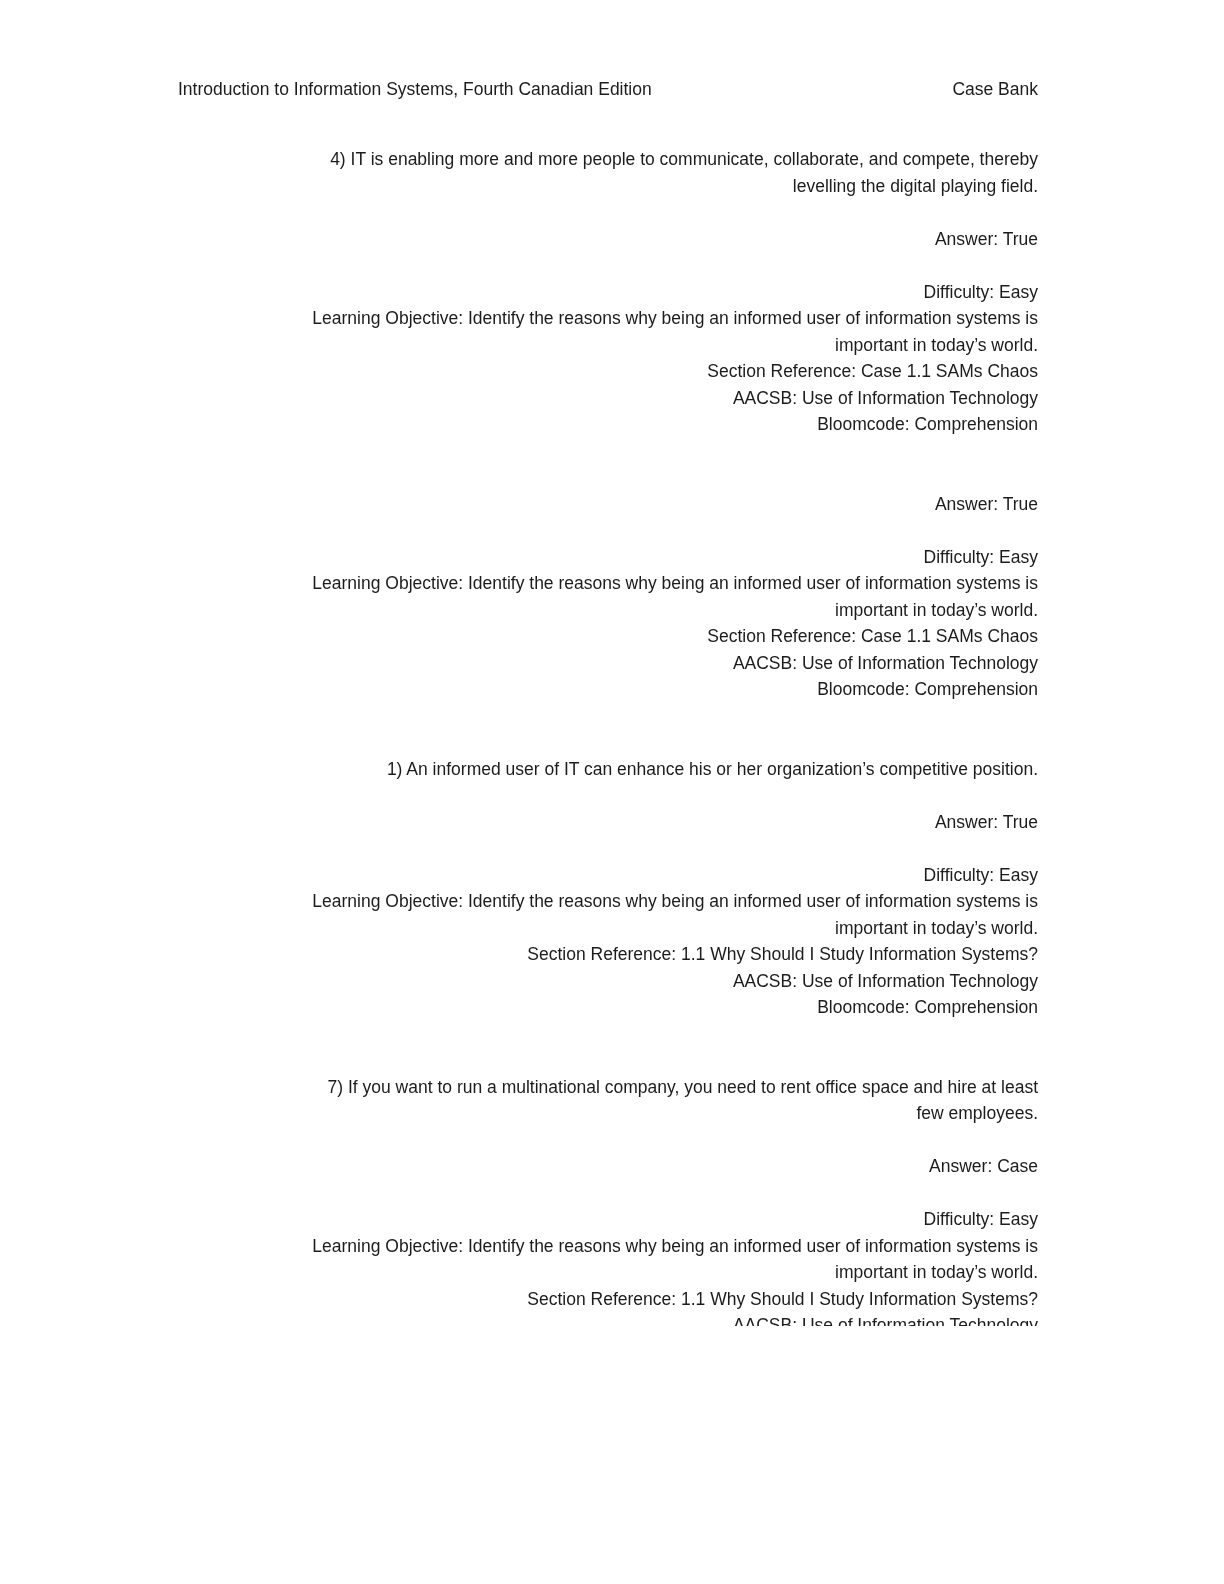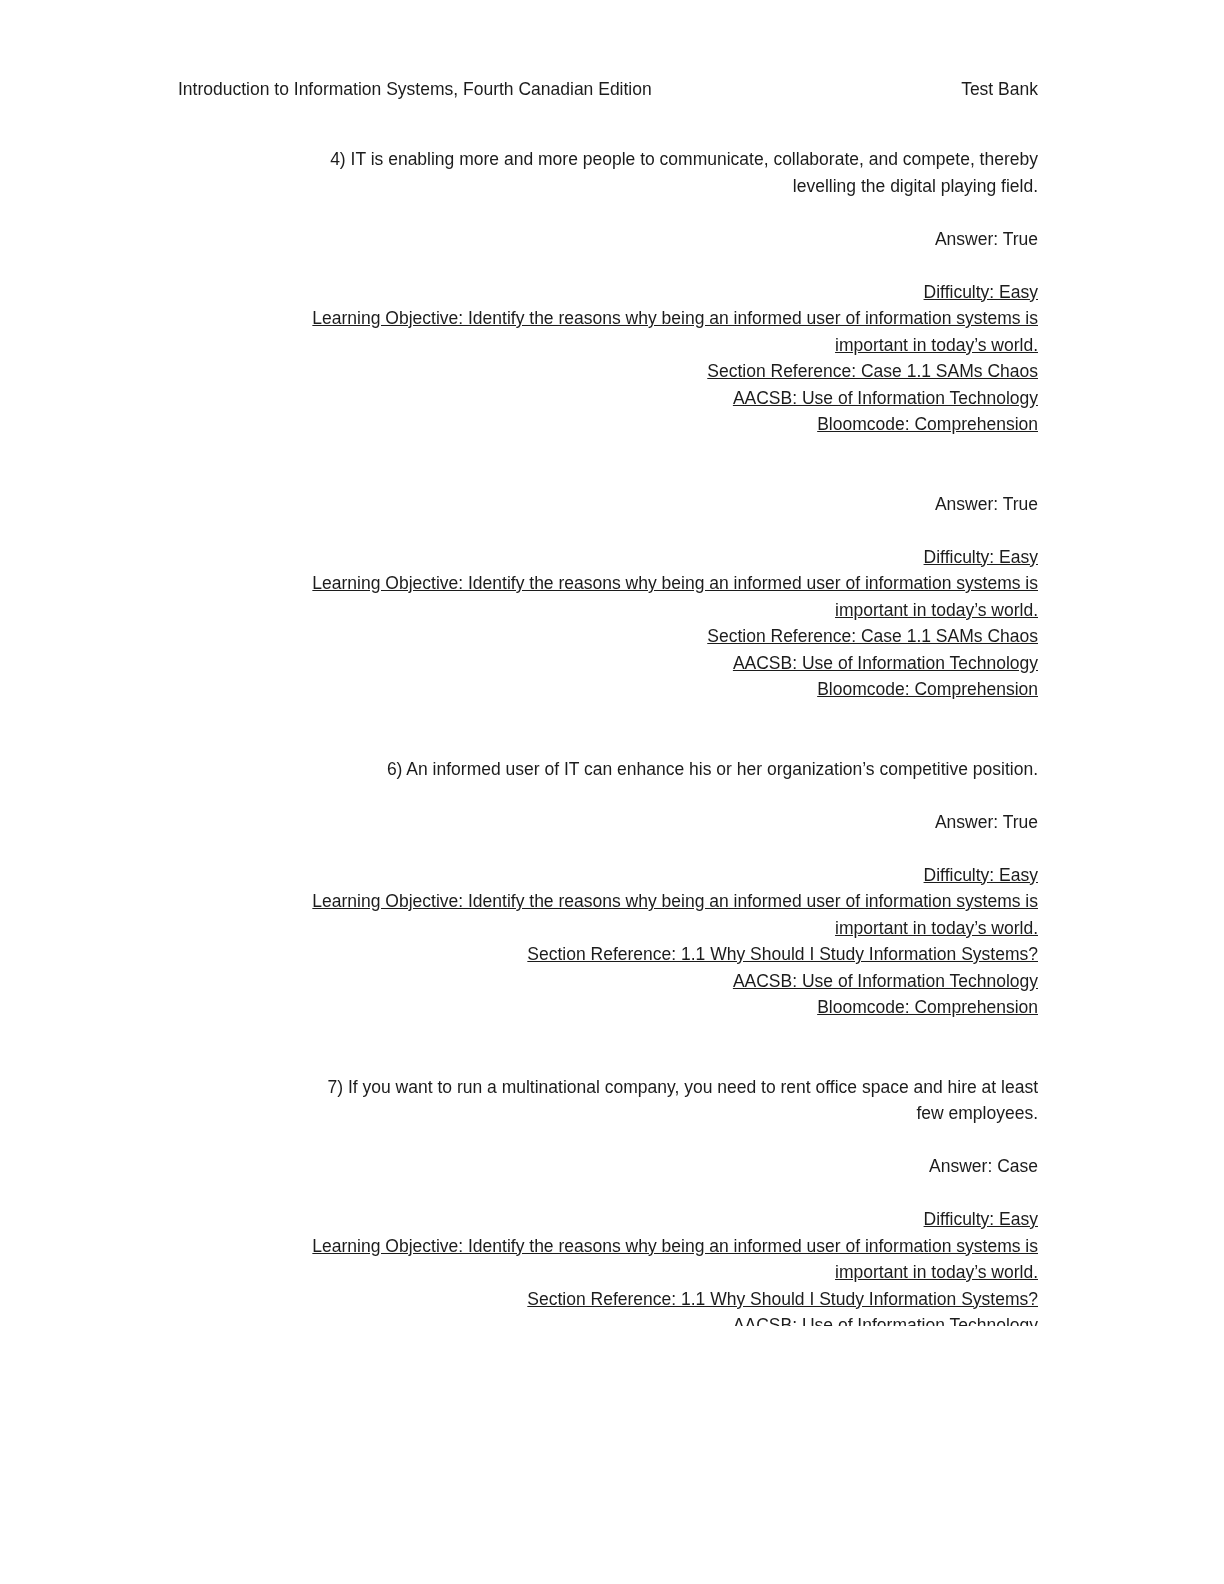--- a/index.html
+++ b/index.html
@@ -28,33 +28,33 @@
     line-height: 26.5px;
     margin-bottom: 43.5px;
     white-space: nowrap;
   }
   .line {
     height: 26.5px;
     line-height: 26.5px;
     white-space: nowrap;
   }
   .para { margin-bottom: 26.5px; }
-  .meta { margin-bottom: 0; text-decoration: underline; }
+  .meta { margin-bottom: 0; }
   .qblock { margin-bottom: 53px; text-align: right; }
   .qblock:last-child { margin-bottom: 0; }
 </style>
 </head>
 <body>
 
 <div class="page">
   <div class="content">
 
     <div class="header-row">
       <span>Introduction to Information Systems, Fourth Canadian Edition</span>
-      <span>Test Bank</span>
+      <span>Case Bank</span>
     </div>
 
     <section class="qblock">
       <div class="para">
         <div class="line">4) IT is enabling more and more people to communicate, collaborate, and compete, thereby</div>
         <div class="line">levelling the digital playing field.</div>
       </div>
       <div class="para">
         <div class="line">Answer: True</div>
       </div>
@@ -77,21 +77,21 @@
         <div class="line">Learning Objective: Identify the reasons why being an informed user of information systems is</div>
         <div class="line">important in today’s world.</div>
         <div class="line">Section Reference: Case 1.1 SAMs Chaos</div>
         <div class="line">AACSB: Use of Information Technology</div>
         <div class="line">Bloomcode: Comprehension</div>
       </div>
     </section>
 
     <section class="qblock">
       <div class="para">
-        <div class="line">6) An informed user of IT can enhance his or her organization’s competitive position.</div>
+        <div class="line">1) An informed user of IT can enhance his or her organization’s competitive position.</div>
       </div>
       <div class="para">
         <div class="line">Answer: True</div>
       </div>
       <div class="meta">
         <div class="line">Difficulty: Easy</div>
         <div class="line">Learning Objective: Identify the reasons why being an informed user of information systems is</div>
         <div class="line">important in today’s world.</div>
         <div class="line">Section Reference: 1.1 Why Should I Study Information Systems?</div>
         <div class="line">AACSB: Use of Information Technology</div>

